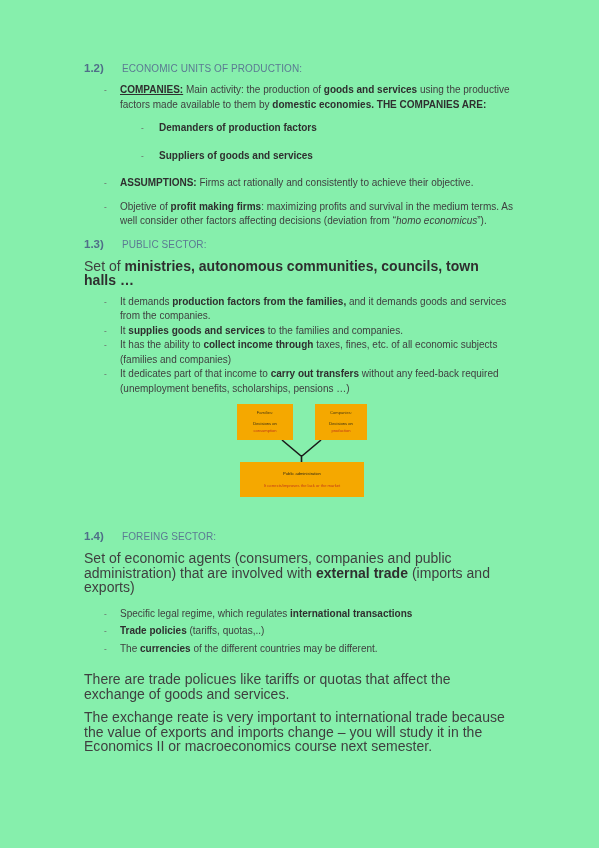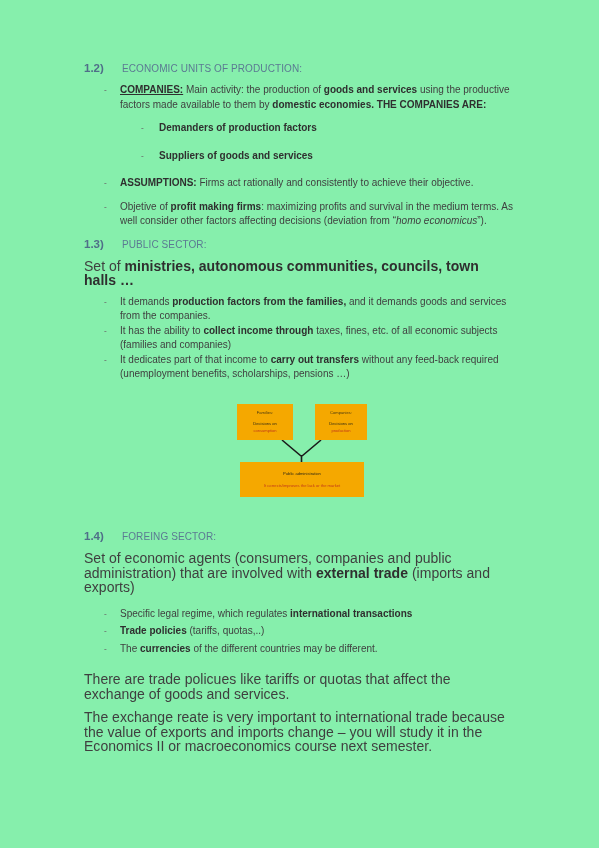--- a/index.html
+++ b/index.html
@@ -182,20 +182,21 @@
 
     <div class="sec-heading sec2">
       <span class="num">1.3)</span>
       <span class="ttl">PUBLIC SECTOR:</span>
     </div>
 
     <p class="para tight"><span>Set of </span><span class="b">ministries, autonomous communities, councils, town halls …</span></p>
 
     <ul class="blist compact">
       <li><span>It demands </span><span class="b">production factors from the families,</span><span> and it demands goods and services from the companies.</span></li>
+      <li><span>It </span><span class="b">supplies goods and services</span><span> to the families and companies.</span></li>
       <li><span>It has the ability to </span><span class="b">collect income through</span><span> taxes, fines, etc. of all economic subjects (families and companies)</span></li>
       <li><span>It dedicates part of that income to </span><span class="b">carry out transfers</span><span> without any feed-back required (unemployment benefits, scholarships, pensions …)</span></li>
     </ul>
 
   </div>
 
   <div class="diagram">
 
     <svg class="connector" viewBox="0 0 130 96">
       <line x1="45" y1="36" x2="64" y2="52" stroke="#1a1a1a" stroke-width="1.6"></line>

